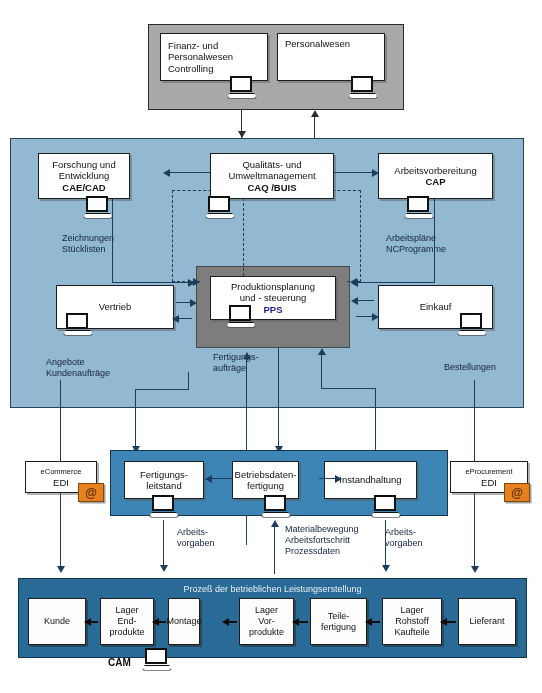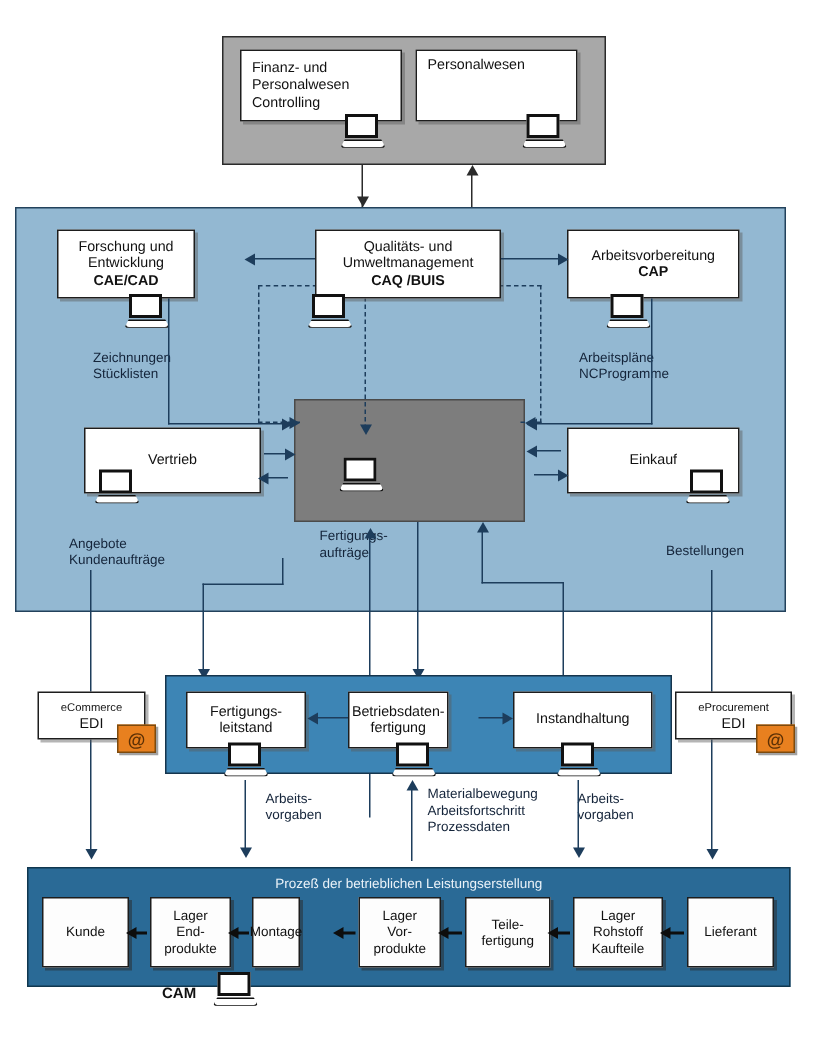--- a/index.html
+++ b/index.html
@@ -173,20 +173,25 @@
     <span class="l">Einkauf</span>
   </div>
   <div class="laptop" style="left:457px;top:313px;">
     <div class="scr"></div>
     <div class="base"></div>
   </div>
   <div class="cap" style="left:444px;top:362px;">
     <div>Bestellungen</div>
   </div>
 
+  <div class="box" style="left:210px;top:276px;width:126px;height:44px;">
+    <span class="l">Produktionsplanung</span>
+    <span class="l">und - steuerung</span>
+    <span class="l pps">PPS</span>
+  </div>
   <div class="laptop" style="left:226px;top:305px;">
     <div class="scr"></div>
     <div class="base"></div>
   </div>
   <div class="cap" style="left:213px;top:352px;">
     <div>Fertigungs-</div>
     <div>aufträge</div>
   </div>
 
   <div class="ln lnh" style="left:176px;top:302px;width:16px;"></div>
@@ -234,21 +239,21 @@
 
   <div class="box" style="left:232px;top:461px;width:67px;height:38px;">
     <span class="l">Betriebsdaten-</span>
     <span class="l">fertigung</span>
   </div>
   <div class="laptop" style="left:261px;top:495px;">
     <div class="scr"></div>
     <div class="base"></div>
   </div>
 
-  <div class="box" style="left:342px;top:461px;width:93px;height:38px;">
+  <div class="box" style="left:324px;top:461px;width:93px;height:38px;">
     <span class="l">Instandhaltung</span>
   </div>
   <div class="laptop" style="left:371px;top:495px;">
     <div class="scr"></div>
     <div class="base"></div>
   </div>
 
   <div class="ln lnh" style="left:210px;top:478px;width:22px;"></div>
   <div class="ar ar-l" style="left:205px;top:474.5px;"></div>
 

